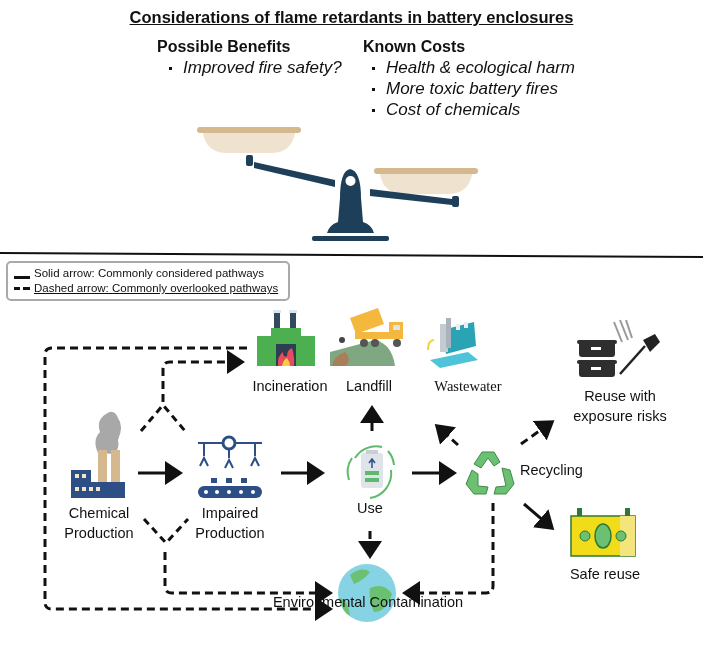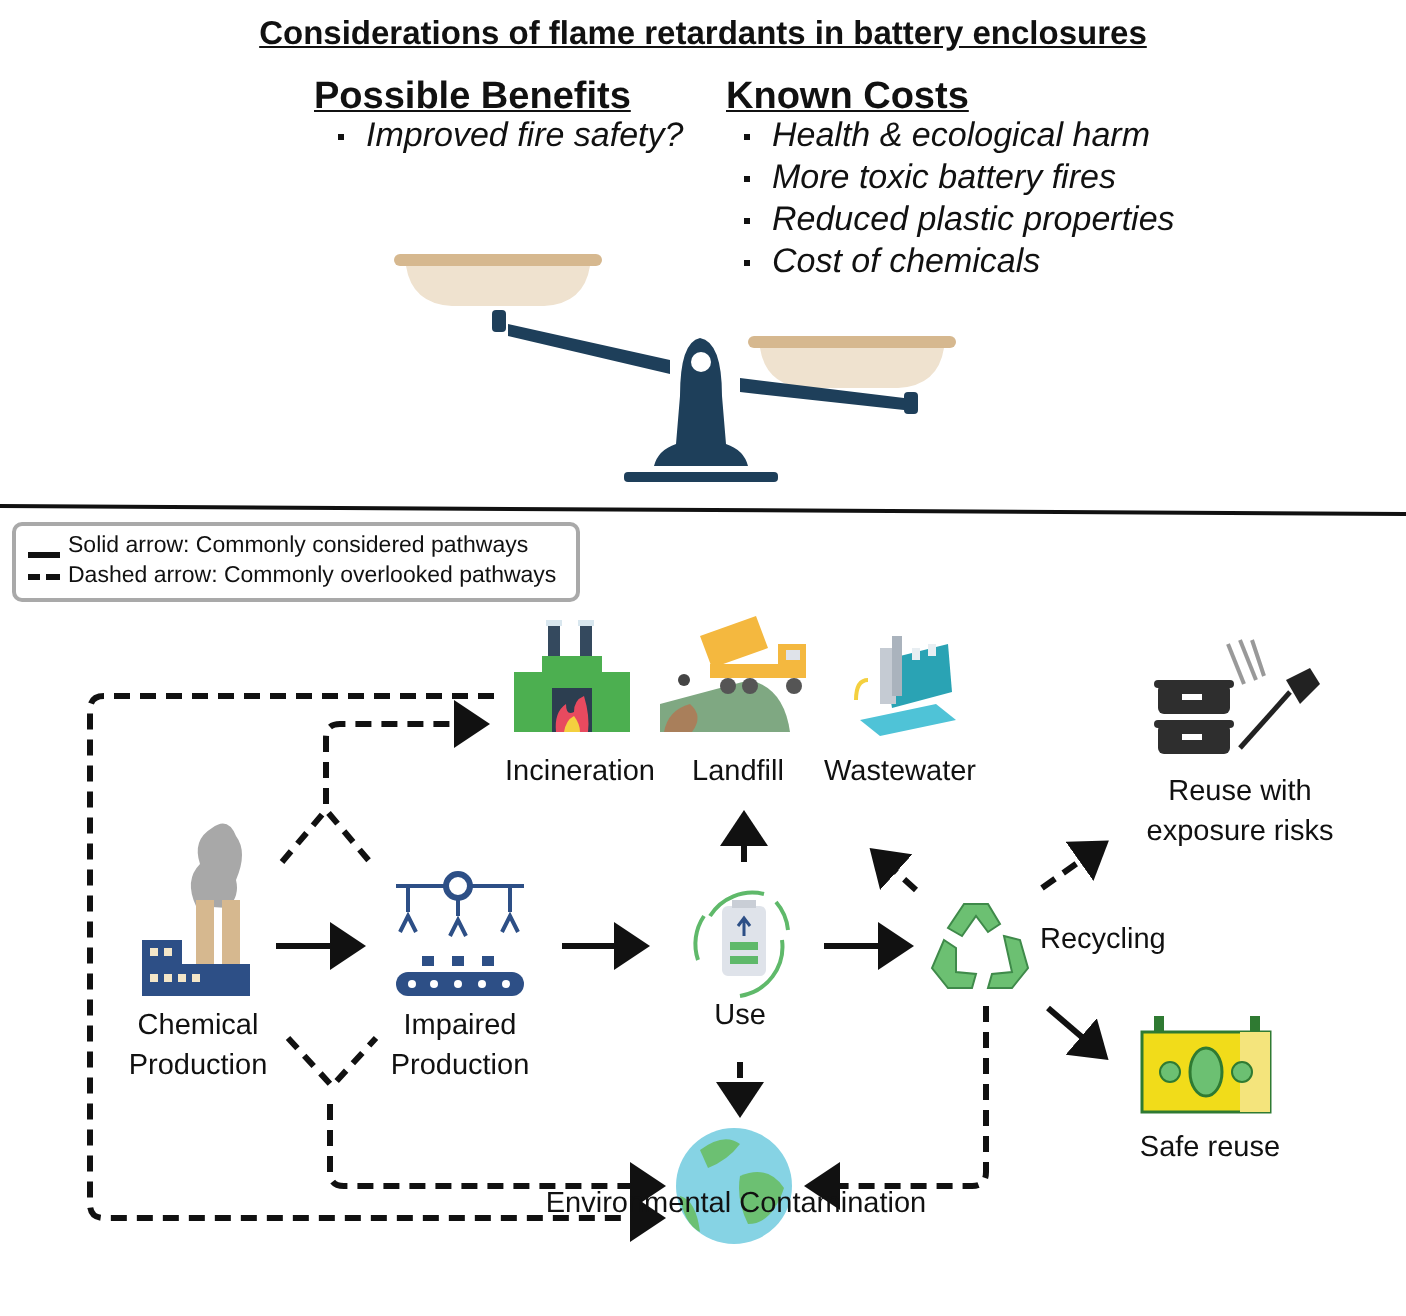--- a/index.html
+++ b/index.html
@@ -1,19 +1,19 @@
 <!DOCTYPE html>
 <html><head>
 <meta charset="utf-8">
 <style>
   html,body{margin:0;padding:0;background:#fff;}
   body{width:703px;height:658px;position:relative;overflow:hidden;font-family:"Liberation Sans",sans-serif;color:#111;}
   .abs{position:absolute;}
   .title{left:0;width:703px;top:8px;text-align:center;font-weight:bold;font-size:16.5px;text-decoration:underline;}
-  .hdr{font-weight:bold;font-size:19px;text-decoration:underline;}
+  .hdr{font-weight:bold;font-size:16px;}
   .list{margin:0;padding:0;list-style:none;font-size:17px;font-style:italic;}
   .list li{height:21px;line-height:21px;position:relative;padding-left:18px;}
   .list li:before{content:"";position:absolute;left:4px;top:10px;width:3px;height:3px;background:#111;}
   .lbl{font-size:14.5px;text-align:center;line-height:20px;}
   .legend{left:6px;top:261px;width:280px;height:36px;border:2px solid #a9a9a9;border-radius:5px;font-size:11.5px;}
   .legend .row{position:absolute;left:6px;display:flex;align-items:center;}
   .legend .swatch{width:16px;height:3px;background:#111;margin-right:4px;}
   .legend .dash{width:16px;height:3px;background:linear-gradient(90deg,#111 0 6px,transparent 6px 9px,#111 9px 16px);margin-right:4px;}
   svg{position:absolute;left:0;top:0;}
 </style>
@@ -24,21 +24,20 @@
 
 <div class="abs hdr" style="left:157px;top:38px;">Possible Benefits</div>
 <ul class="abs list" style="left:165px;top:57px;">
   <li>Improved fire safety?</li>
 </ul>
 
 <div class="abs hdr" style="left:363px;top:38px;">Known Costs</div>
 <ul class="abs list" style="left:368px;top:57px;">
   <li>Health &amp; ecological harm</li>
   <li>More toxic battery fires</li>
-  <li>Reduced plastic properties</li>
   <li>Cost of chemicals</li>
 </ul>
 
 <svg width="703" height="658" viewBox="0 0 703 658">
   <defs>
     <marker id="ah" markerWidth="8" markerHeight="8" refX="5" refY="4" orient="auto" markerUnits="strokeWidth">
       <path d="M0,0 L6,4 L0,8 z" fill="#111"></path>
     </marker>
   </defs>
 
@@ -198,37 +197,37 @@
     <path d="M370,588 Q384,582 392,594 Q386,612 374,612 Q368,600 370,588 z" fill="#6cc072"></path>
     <path d="M340,598 Q348,600 350,616 Q342,612 340,598 z" fill="#6cc072"></path>
   </g>
 </svg>
 
 <div class="abs legend">
   <div class="row" style="top:4px;align-items:flex-end;">
     <span class="swatch"></span>
     <span>Solid arrow: Commonly considered pathways</span>
   </div>
-  <div class="row" style="top:19px;">
+  <div class="row" style="top:19px;text-decoration:underline;">
     <span class="dash"></span>
     <span>Dashed arrow: Commonly overlooked pathways</span>
   </div>
 </div>
 
 <div class="abs lbl" style="left:44px;top:503px;width:110px;">
   <div>Chemical</div>
   <div>Production</div>
 </div>
 <div class="abs lbl" style="left:180px;top:503px;width:100px;">
   <div>Impaired</div>
   <div>Production</div>
 </div>
 <div class="abs lbl" style="left:340px;top:498px;width:60px;">Use</div>
 <div class="abs lbl" style="left:520px;top:460px;width:80px;text-align:left;">Recycling</div>
 <div class="abs lbl" style="left:245px;top:376px;width:90px;">Incineration</div>
 <div class="abs lbl" style="left:338px;top:376px;width:62px;">Landfill</div>
-<div class="abs lbl" style="left:404px;top:376px;width:92px;">Wastewater</div>
+<div class="abs lbl" style="left:422px;top:376px;width:92px;font-family:Liberation Serif, serif;">Wastewater</div>
 <div class="abs lbl" style="left:560px;top:386px;width:120px;">
   <div>Reuse with</div>
   <div>exposure risks</div>
 </div>
 <div class="abs lbl" style="left:560px;top:564px;width:90px;">Safe reuse</div>
 <div class="abs lbl" style="left:258px;top:592px;width:220px;">Environmental Contamination</div>
 
 </body></html>

